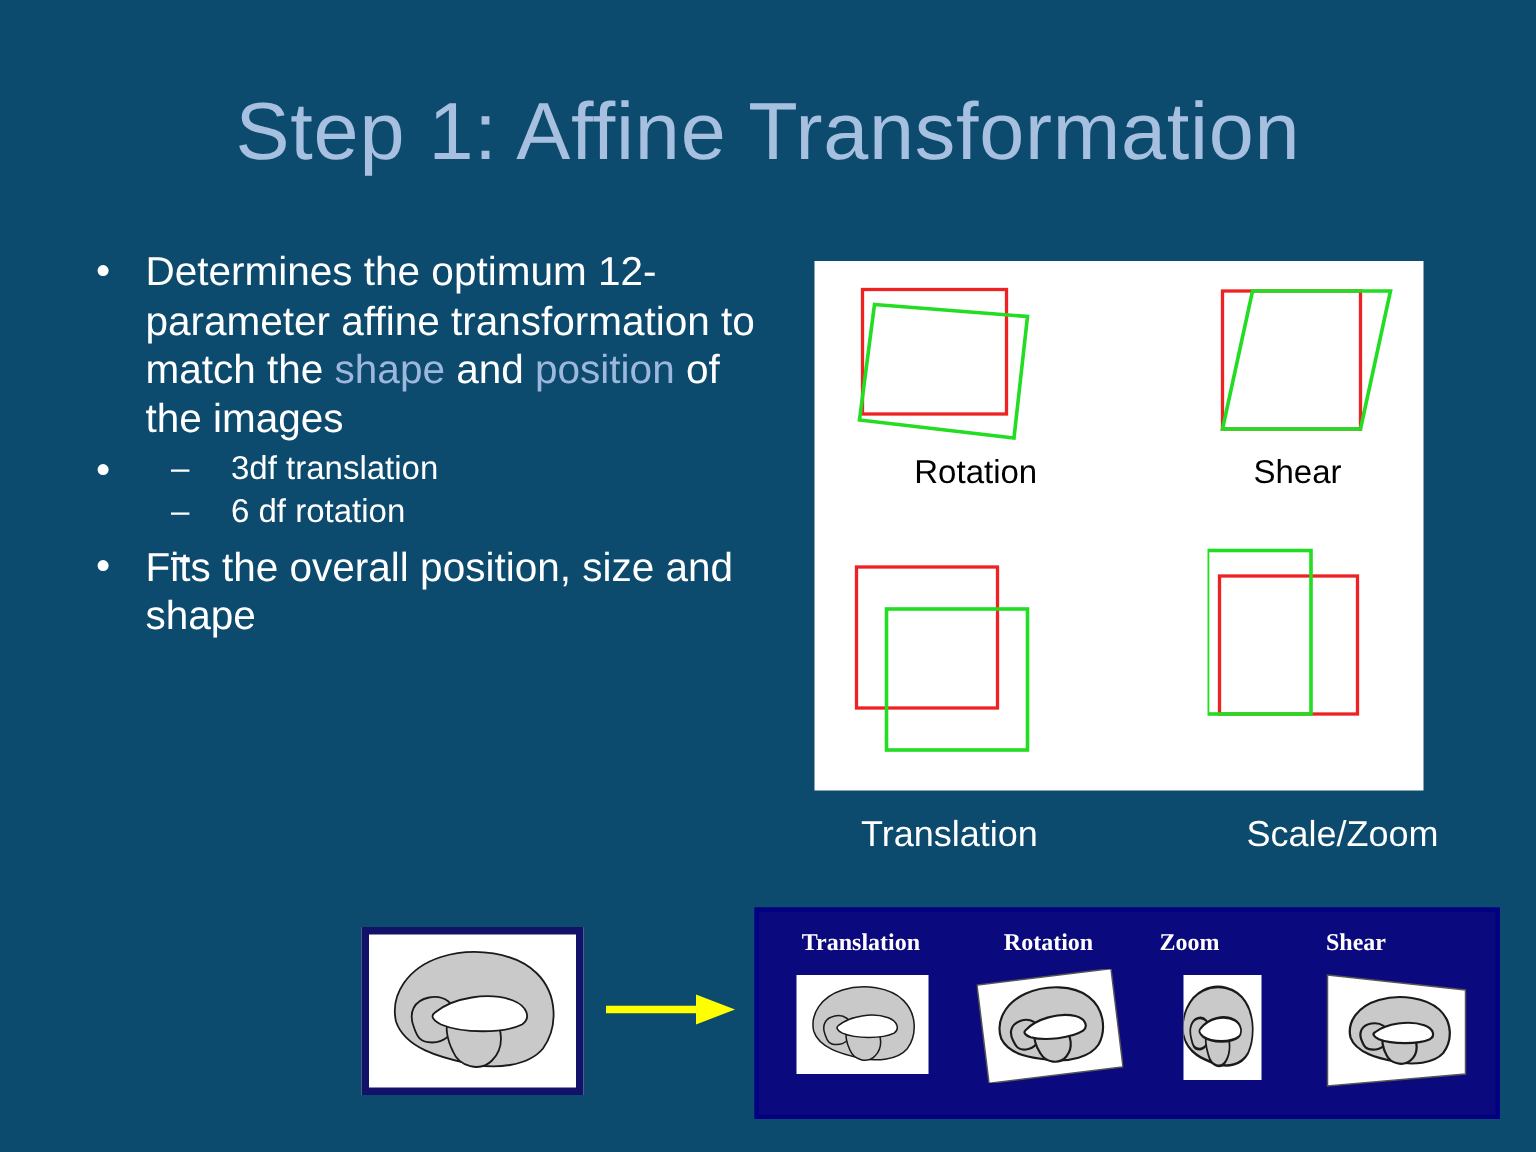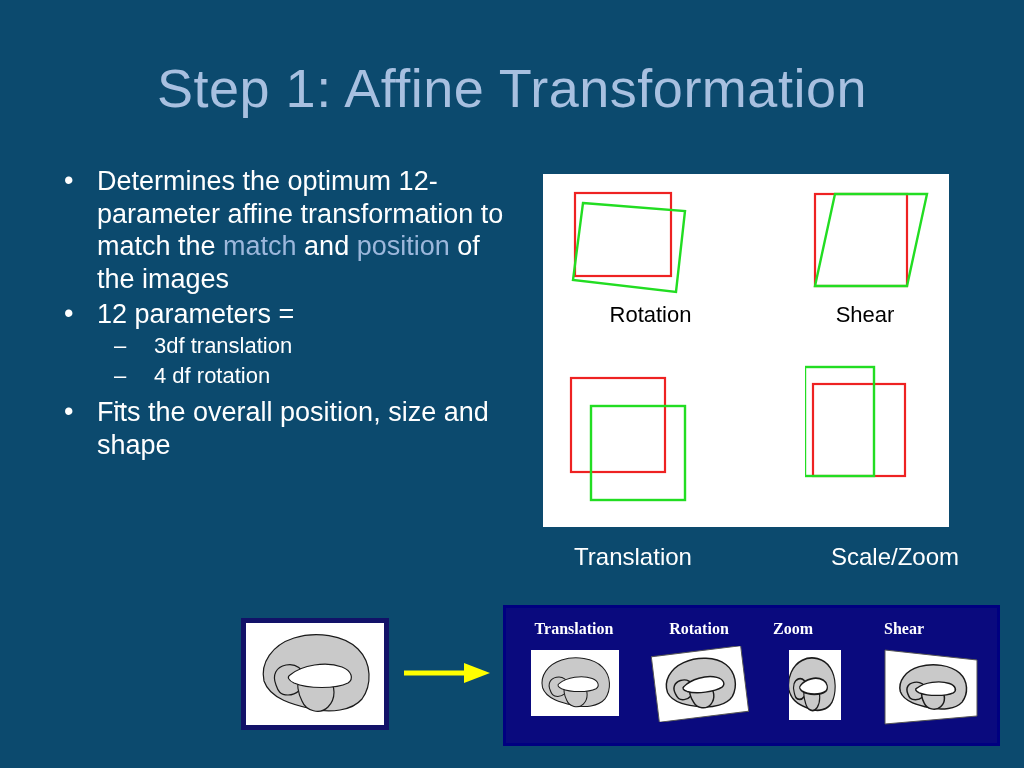--- a/index.html
+++ b/index.html
@@ -156,35 +156,34 @@
 <body>
 
 <div class="slide">
 
   <div class="title">Step 1: Affine Transformation</div>
 
   <div class="bullets">
 
     <div class="bullet">
       <span class="dot">•</span>
-      <span>Determines the optimum 12-parameter affine transformation to match the </span><span class="hl">match</span><span> and </span><span class="hl">position</span><span> of the images</span>
+      <span>Determines the optimum 12-parameter affine transformation to match the </span><span class="hl">shape</span><span> and </span><span class="hl">position</span><span> of the images</span>
     </div>
 
     <div class="bullet">
       <span class="dot">•</span>
-      <span>12 parameters =</span>
     </div>
     <div class="sub-list">
       <div class="sub-bullet">
         <span class="dash">–</span>
         <span>3df translation</span>
       </div>
       <div class="sub-bullet">
         <span class="dash">–</span>
-        <span>4 df rotation</span>
+        <span>6 df rotation</span>
       </div>
       <div class="sub-bullet">
         <span class="dash">–</span>
       </div>
       <div class="sub-bullet">
         <span class="dash">–</span>
       </div>
     </div>
 
     <div class="bullet" style="margin-top:6px;">

